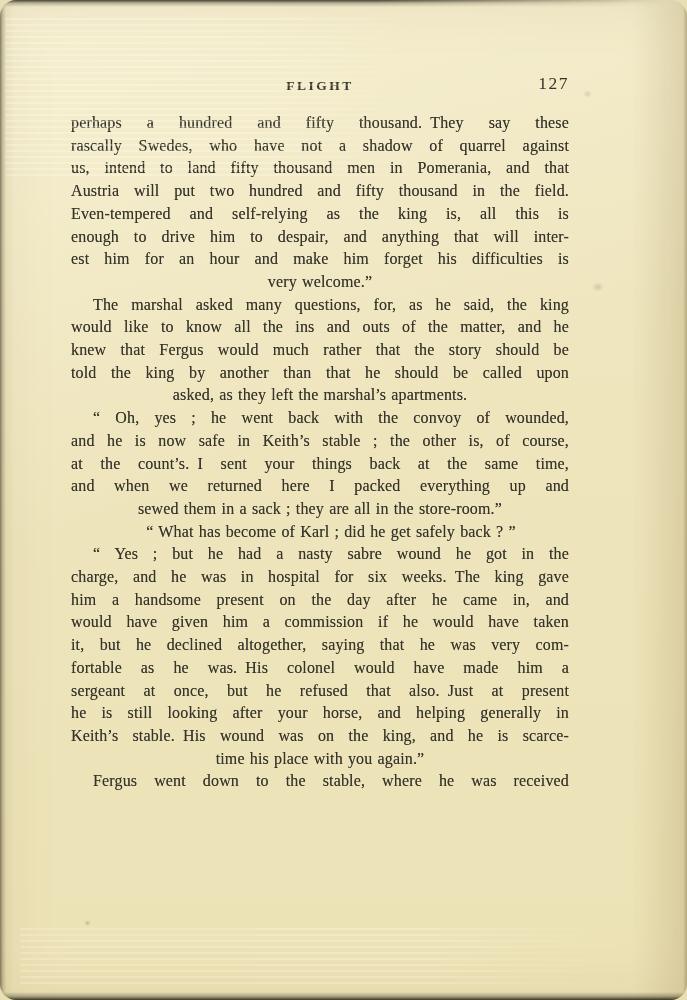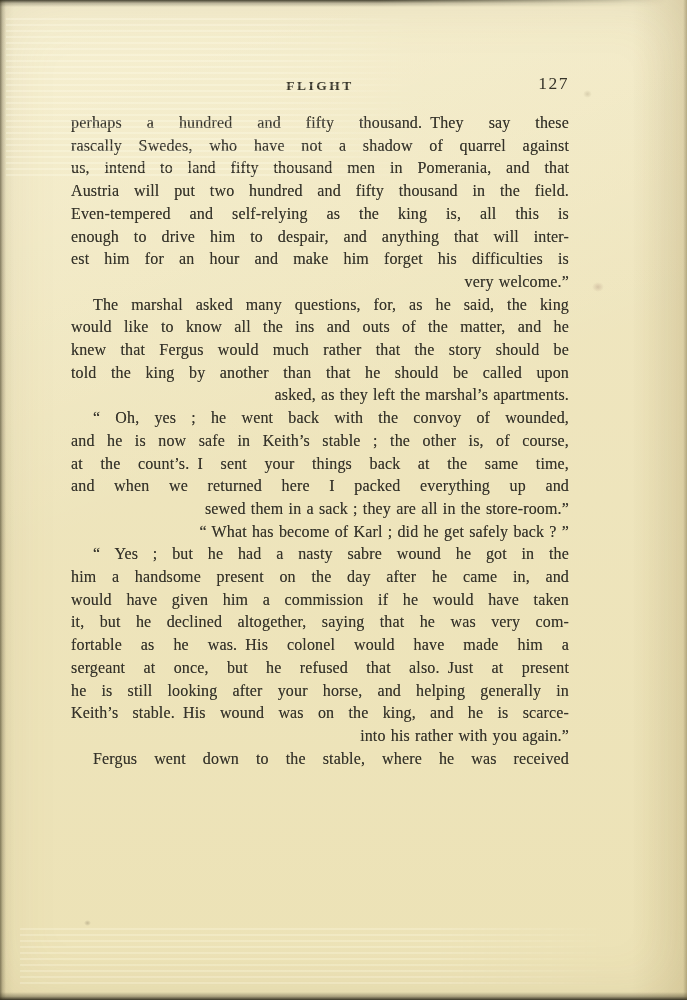--- a/index.html
+++ b/index.html
@@ -13,20 +13,21 @@
     height: 1000px;
     overflow: hidden;
     background:
       linear-gradient(to left, rgba(164,143,88,0.20), rgba(164,143,88,0) 55px),
       linear-gradient(to right, rgba(120,105,60,0.10), rgba(120,105,60,0) 14px),
       linear-gradient(160deg, rgba(255,252,232,0.40), rgba(255,252,232,0) 45%),
       linear-gradient(to bottom, #f0e7c2, #ece2b6);
     box-shadow: inset 0 0 60px rgba(130,110,55,0.12);
     font-family: "Liberation Serif", "DejaVu Serif", serif;
     color: #35332a;
+    border-radius: 16px;
   }
 
   
   .edge-top {
     position: absolute; top: 0; left: 0; right: 0; height: 7px;
     background: linear-gradient(to bottom, rgba(30,27,15,0.80), rgba(30,27,15,0.25) 45%, rgba(30,27,15,0) 100%);
     -webkit-mask-image: linear-gradient(to right, #000 55%, rgba(0,0,0,0.25) 88%, transparent 97%);
             mask-image: linear-gradient(to right, #000 55%, rgba(0,0,0,0.25) 88%, transparent 97%);
     pointer-events: none;
   }
@@ -98,21 +99,21 @@
   
   .body-text {
     position: absolute;
     top: 112px; left: 71px; width: 498px;
     font-size: 16px;
     line-height: 22.7px;
     letter-spacing: 0.15px;
     word-spacing: 1px;
     text-shadow: 0 0 0.4px rgba(53,51,42,0.55);
   }
-  .line { text-align: right; }
+  .line { text-align: center; }
   .line.just { text-align: justify; text-align-last: justify; }
   .line.indent { text-indent: 22px; }
 </style>
 </head>
 <body>
 
 <div class="page">
 
   <div class="header">
     <div class="running-title">FLIGHT</div>
@@ -133,28 +134,29 @@
       <div class="line just">knew that Fergus would much rather that the story should be</div>
       <div class="line just">told the king by another than that he should be called upon</div>
       <div class="line">asked, as they left the marshal’s apartments.</div>
       <div class="line indent just">“ Oh, yes ; he went back with the convoy of wounded,</div>
       <div class="line just">and he is now safe in Keith’s stable ; the other is, of course,</div>
       <div class="line just">at the count’s. I sent your things back at the same time,</div>
       <div class="line just">and when we returned here I packed everything up and</div>
       <div class="line">sewed them in a sack ; they are all in the store-room.”</div>
       <div class="line indent">“ What has become of Karl ; did he get safely back ? ”</div>
       <div class="line indent just">“ Yes ; but he had a nasty sabre wound he got in the</div>
+      <div class="line just">charge, and he was in hospital for six weeks. The king gave</div>
       <div class="line just">him a handsome present on the day after he came in, and</div>
       <div class="line just">would have given him a commission if he would have taken</div>
       <div class="line just">it, but he declined altogether, saying that he was very com-</div>
       <div class="line just">fortable as he was. His colonel would have made him a</div>
       <div class="line just">sergeant at once, but he refused that also. Just at present</div>
       <div class="line just">he is still looking after your horse, and helping generally in</div>
       <div class="line just">Keith’s stable. His wound was on the king, and he is scarce-</div>
-      <div class="line">into his rather with you again.”</div>
+      <div class="line">time his place with you again.”</div>
       <div class="line indent just">Fergus went down to the stable, where he was received</div>
     </div>
 
   <div class="band band-top"></div>
   <div class="band band-bottom"></div>
   <div class="spot spot-1"></div>
   <div class="spot spot-2"></div>
   <div class="spot spot-3"></div>
   <div class="edge-top"></div>
   <div class="edge-bottom"></div>

